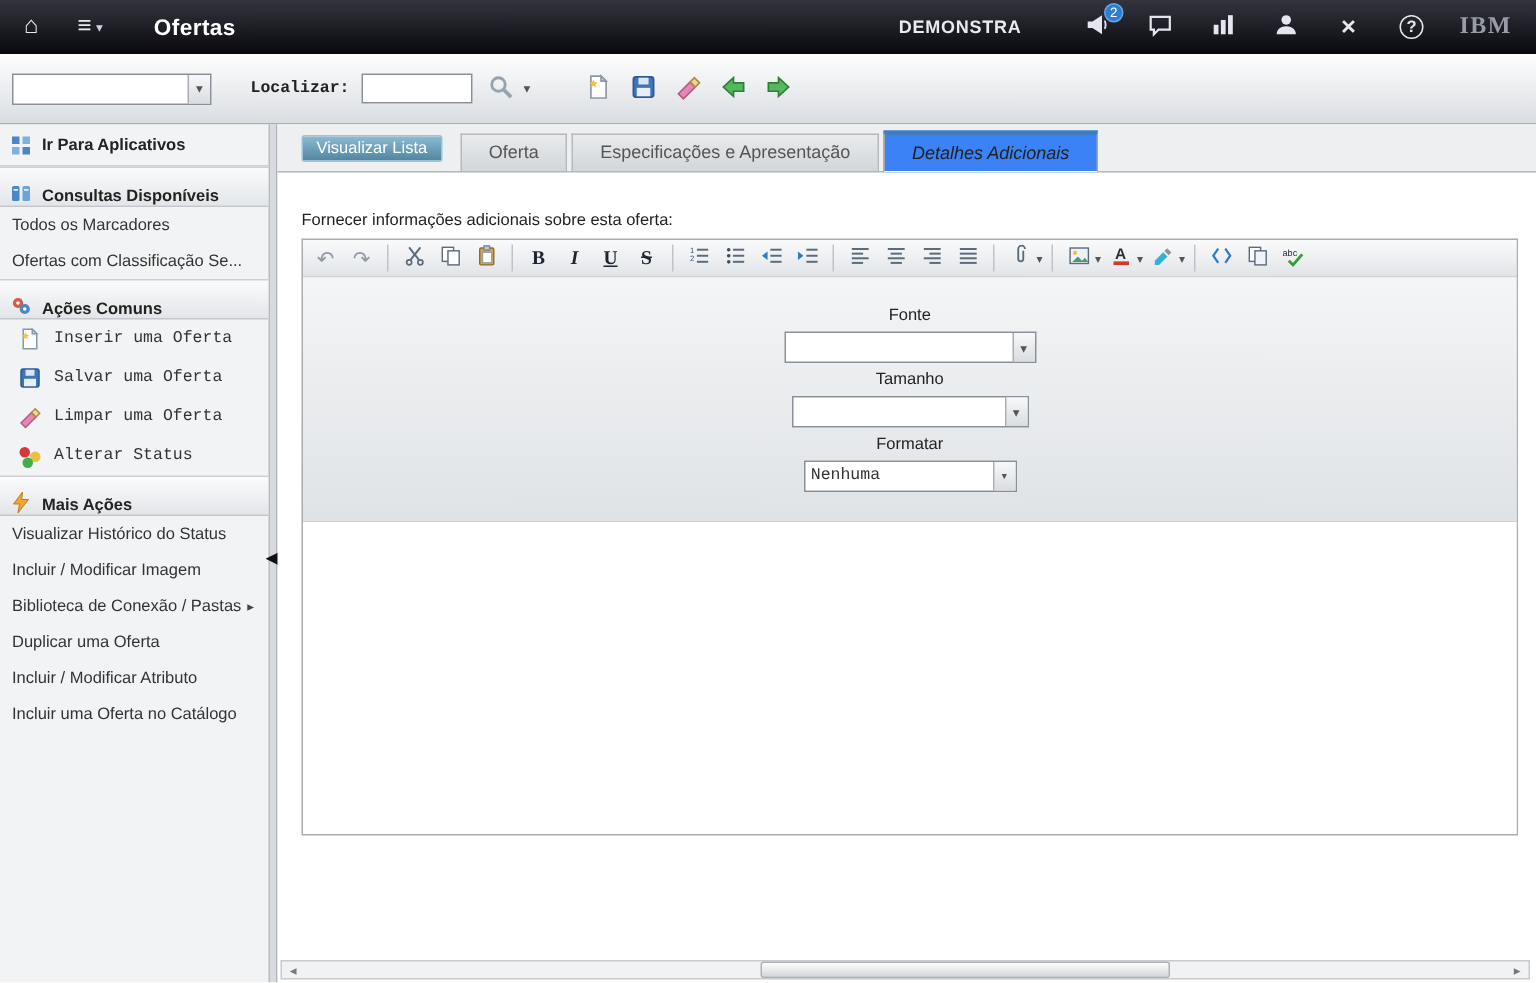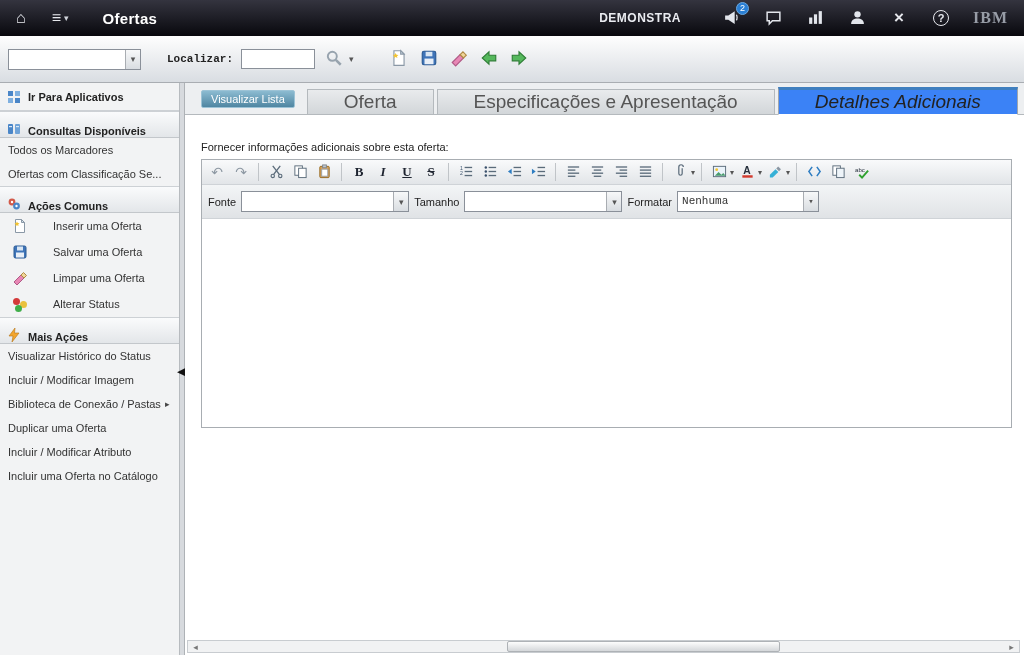--- a/index.html
+++ b/index.html
@@ -37,52 +37,52 @@
   
   .main { display:flex; height:572px; }
   .sidebar { width:180px; background:#f2f3f4; border-right:1px solid #b7bbbf; overflow:hidden; }
   .divider { width:5px; background:#d7dade; border-right:1px solid #aeb2b6; position:relative; }
   .collapse-handle { position:absolute; top:282px; left:-3px; color:#111; font-size:11px; cursor:pointer; }
 
   .side-item, .side-link, .side-action { display:flex; align-items:center; padding:0 6px; cursor:pointer; color:#333; }
   .side-item { height:28px; border-bottom:1px solid #cdd1d5; font-weight:bold; color:#222; gap:6px; }
   .side-header { height:27px; display:flex; align-items:flex-end; gap:6px; padding:0 6px; font-weight:bold; color:#222; background:linear-gradient(#fafbfc,#e3e6e9); border-top:1px solid #cdd1d5; border-bottom:1px solid #c3c7cb; }
   .side-link { height:24px; padding-left:8px; }
-  .side-action { height:26px; gap:25px; padding-left:12px; }
+  .side-action { height:26px; gap:8px; padding-left:12px;font-family:Liberation Mono, monospace; }
   .side-icon { width:16px; height:16px; flex:0 0 16px; }
   .side-icon svg { width:16px; height:16px; }
   .status-dots { position:relative; width:16px; height:16px; flex:0 0 16px; }
   .status-dots i { position:absolute; width:7px; height:7px; border-radius:50%; }
   .status-dots i.d1 { background:#d43a3a; left:1px; top:2px; }
   .status-dots i.d2 { background:#eac13e; left:8px; top:5px; }
   .status-dots i.d3 { background:#3fae49; left:3px; top:9px; }
   .submenu-caret { margin-left:4px; color:#444; font-size:9px; }
 
   
   .content { flex:1; background:#fff; position:relative; display:flex; flex-direction:column; }
   .tabstrip { height:32px; background:#edeff1; border-bottom:1px solid #b4b9bd; display:flex; align-items:flex-end; padding-left:16px; }
   .viewlist-btn { margin:0 12px 6px 0; background:linear-gradient(#8cbbd1,#4f86a2); color:#fff; border:1px solid #9cc3d6; border-radius:2px; font-size:11px; padding:2px 9px; cursor:pointer; white-space:nowrap; font-family:"Liberation Sans",sans-serif; }
-  .tab { height:25px; line-height:23px; padding:0 36px; font-size:19px; color:#555; background:linear-gradient(#e9ebed,#d2d6d9); border:1px solid #b4b9bd; border-bottom:none; margin-right:3px; cursor:pointer; white-space:nowrap; }
+  .tab { height:25px; line-height:23px; padding:0 18px; font-size:12px; color:#555; background:linear-gradient(#e9ebed,#d2d6d9); border:1px solid #b4b9bd; border-bottom:none; margin-right:3px; cursor:pointer; white-space:nowrap; }
   .tab.active { height:28px; line-height:24px; background:#3b82f6; color:#222; border:1px solid #a0a6ac; border-bottom:1px solid #fff; border-top:3px solid #3f7fbf; margin-bottom:-1px;font-style:italic; }
 
   .panel { padding:26px 12px 0 16px; flex:1; }
   .instruction { margin-bottom:6px; color:#222; }
 
   .editor { border:1px solid #a8adb2; }
   .ed-row { display:flex; align-items:center; background:linear-gradient(#f9fafb,#e2e5e8); border-bottom:1px solid #cfd3d7; padding:2px 4px; gap:2px; }
   .ed-btn { width:22px; height:20px; display:flex; align-items:center; justify-content:center; cursor:pointer; border-radius:2px; }
   .ed-btn svg { width:15px; height:15px; }
   .ed-glyph { font-size:14px; color:#8d98a3; }
   .ed-sep { width:1px; height:18px; background:#c0c4c8; margin:0 4px; }
   .fmt-b { font-weight:bold; font-size:13px; color:#1e2430; font-family:"Liberation Serif",serif; }
   .fmt-i { font-style:italic; font-weight:bold; font-size:13px; color:#1e2430; font-family:"Liberation Serif",serif; }
   .fmt-u { text-decoration:underline; font-weight:bold; font-size:13px; color:#1e2430; font-family:"Liberation Serif",serif; }
   .fmt-s { text-decoration:line-through; font-weight:bold; font-size:13px; color:#1e2430; font-family:"Liberation Serif",serif; }
   .dd-caret { font-size:8px; color:#555; margin-left:-2px; cursor:pointer; }
-  .ed-row2 { display:flex; align-items:center; gap:5px; padding:6px 6px; background:linear-gradient(#f3f5f6,#e0e3e6); border-bottom:1px solid #cfd3d7; }
+  .ed-row2 { display:flex; align-items:center; gap:5px; padding:19px 6px; background:linear-gradient(#f3f5f6,#e0e3e6); border-bottom:1px solid #cfd3d7;flex-direction:column; }
   .ed-label { color:#222; }
   .ed-combo-font { width:168px; }
   .ed-combo-size { width:158px; }
   .ed-combo-format { width:142px;font-family:Liberation Mono, monospace; }
   .ed-body { height:208px; background:#fff; }
 
   
   .hscroll { position:absolute; left:2px; right:4px; bottom:2px; height:13px; background:#f1f2f3; border:1px solid #c8ccd0; display:flex; align-items:center; }
   .hs-arrow { width:15px; height:11px; display:flex; align-items:center; justify-content:center; color:#777; font-size:9px; cursor:pointer; }
   .hs-track { flex:1; position:relative; height:11px; }

